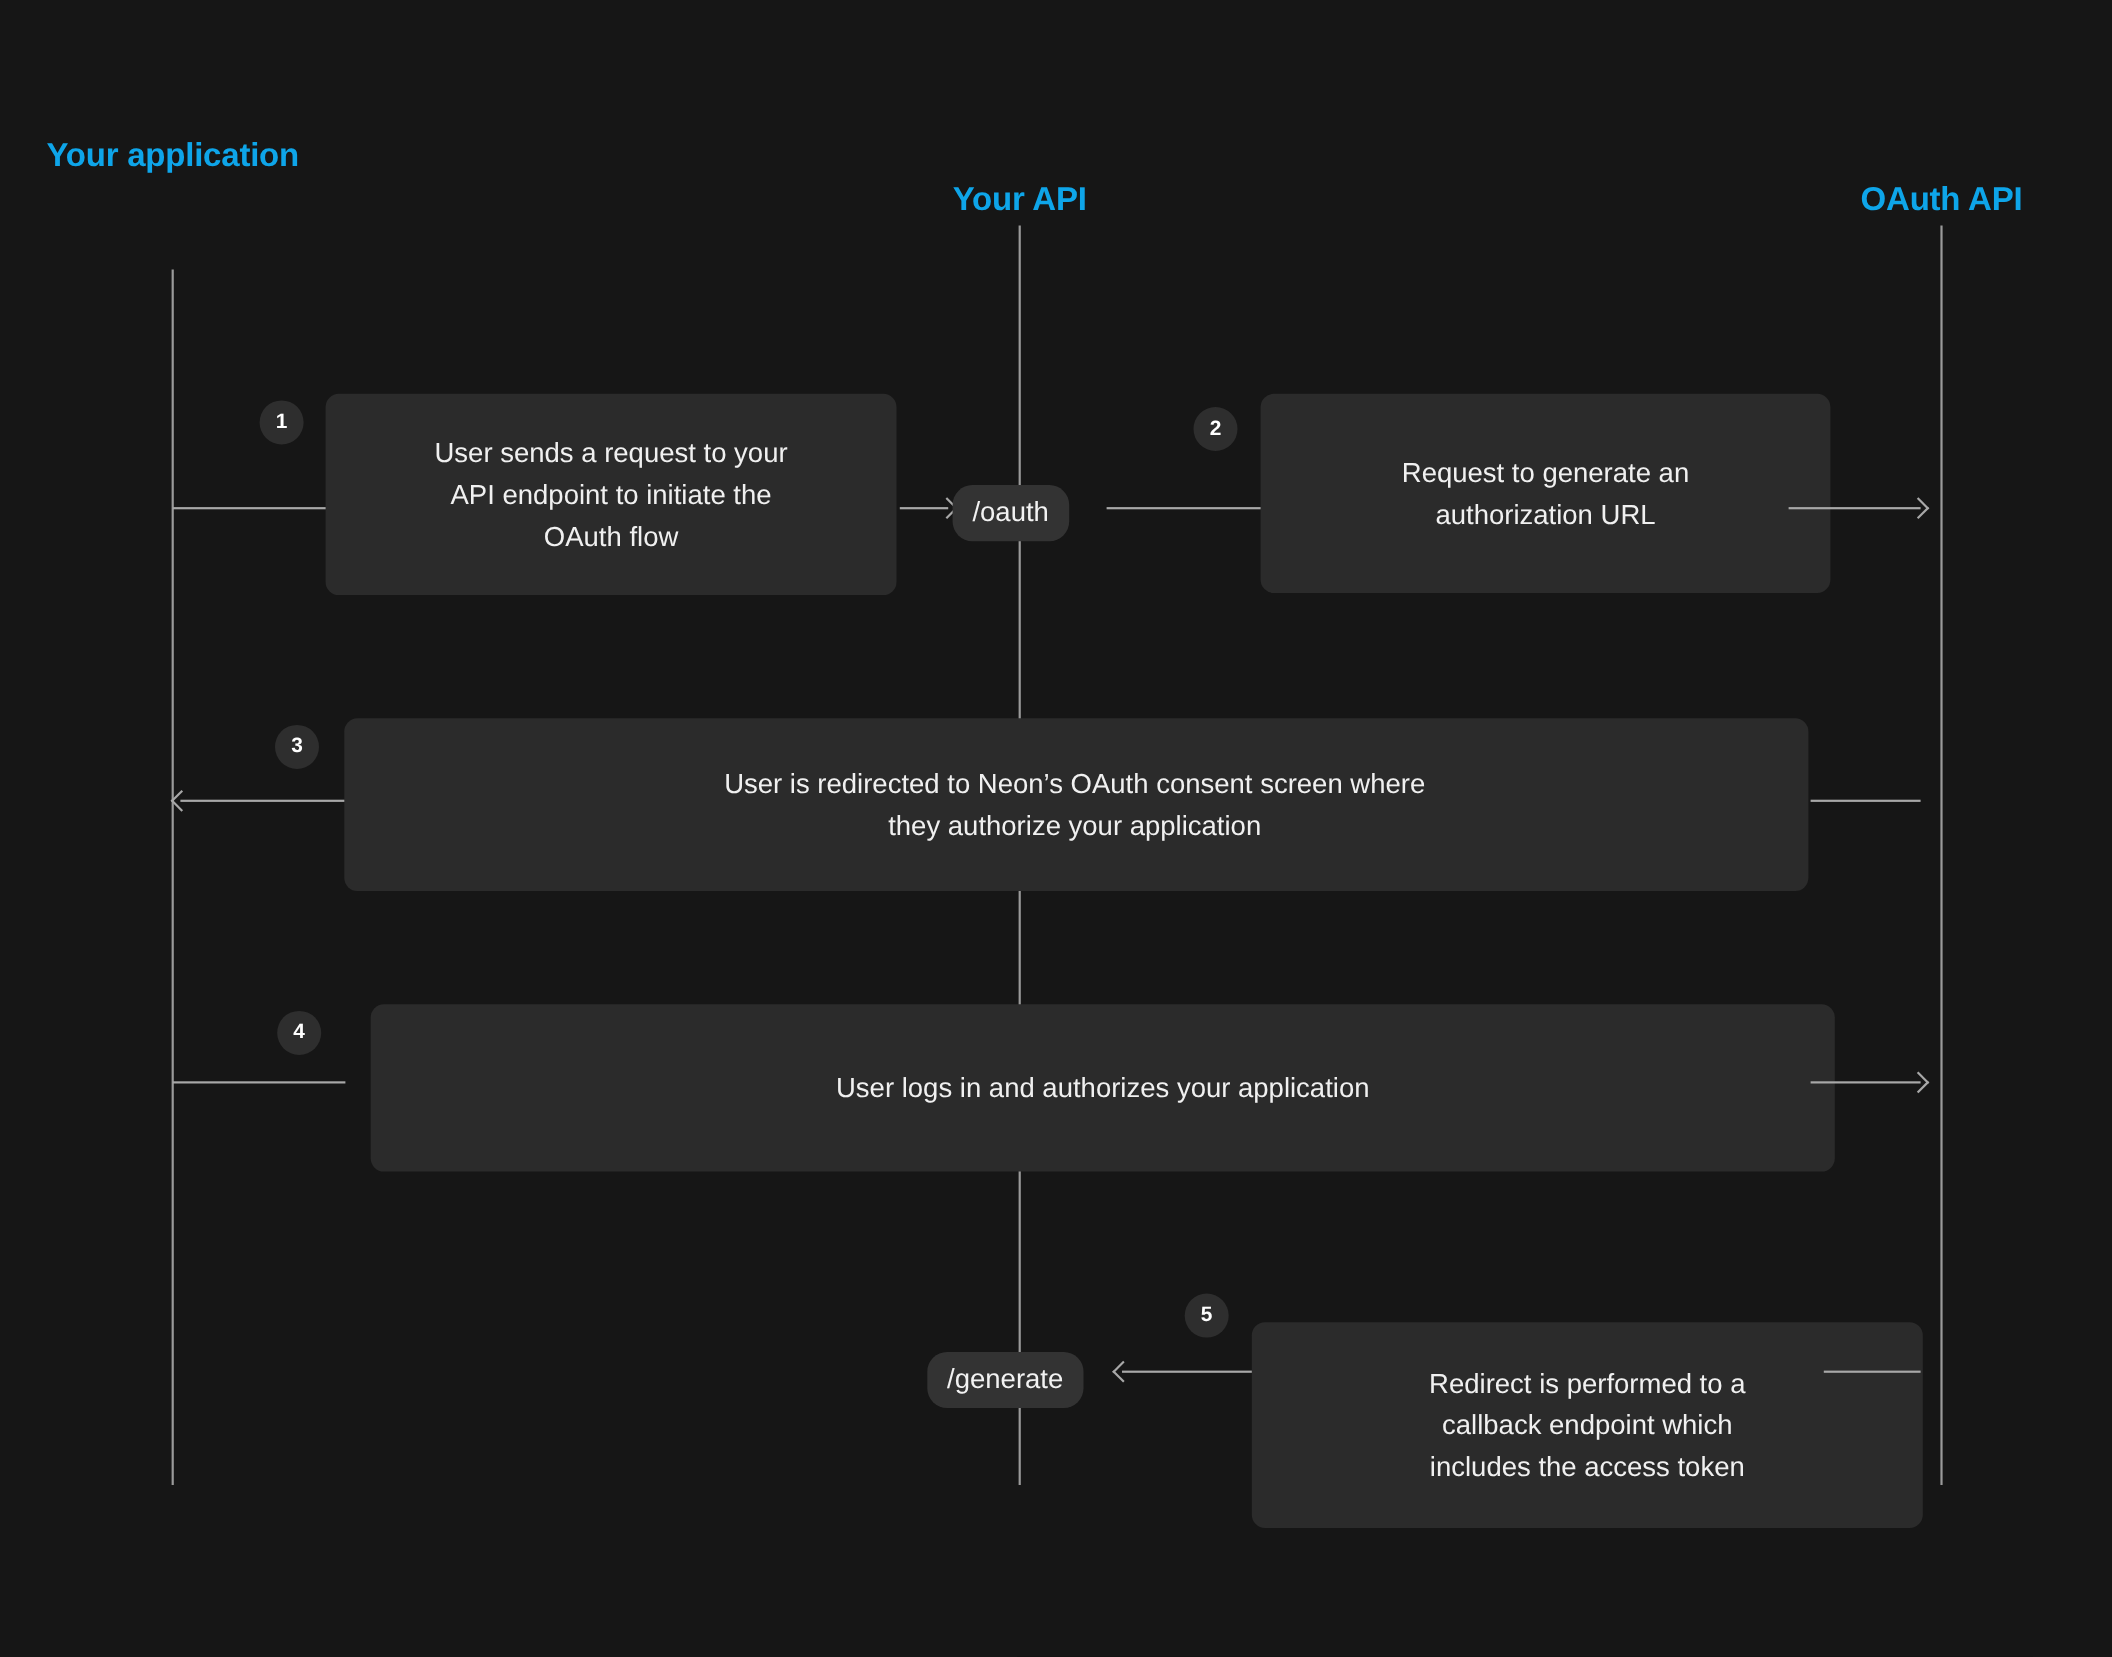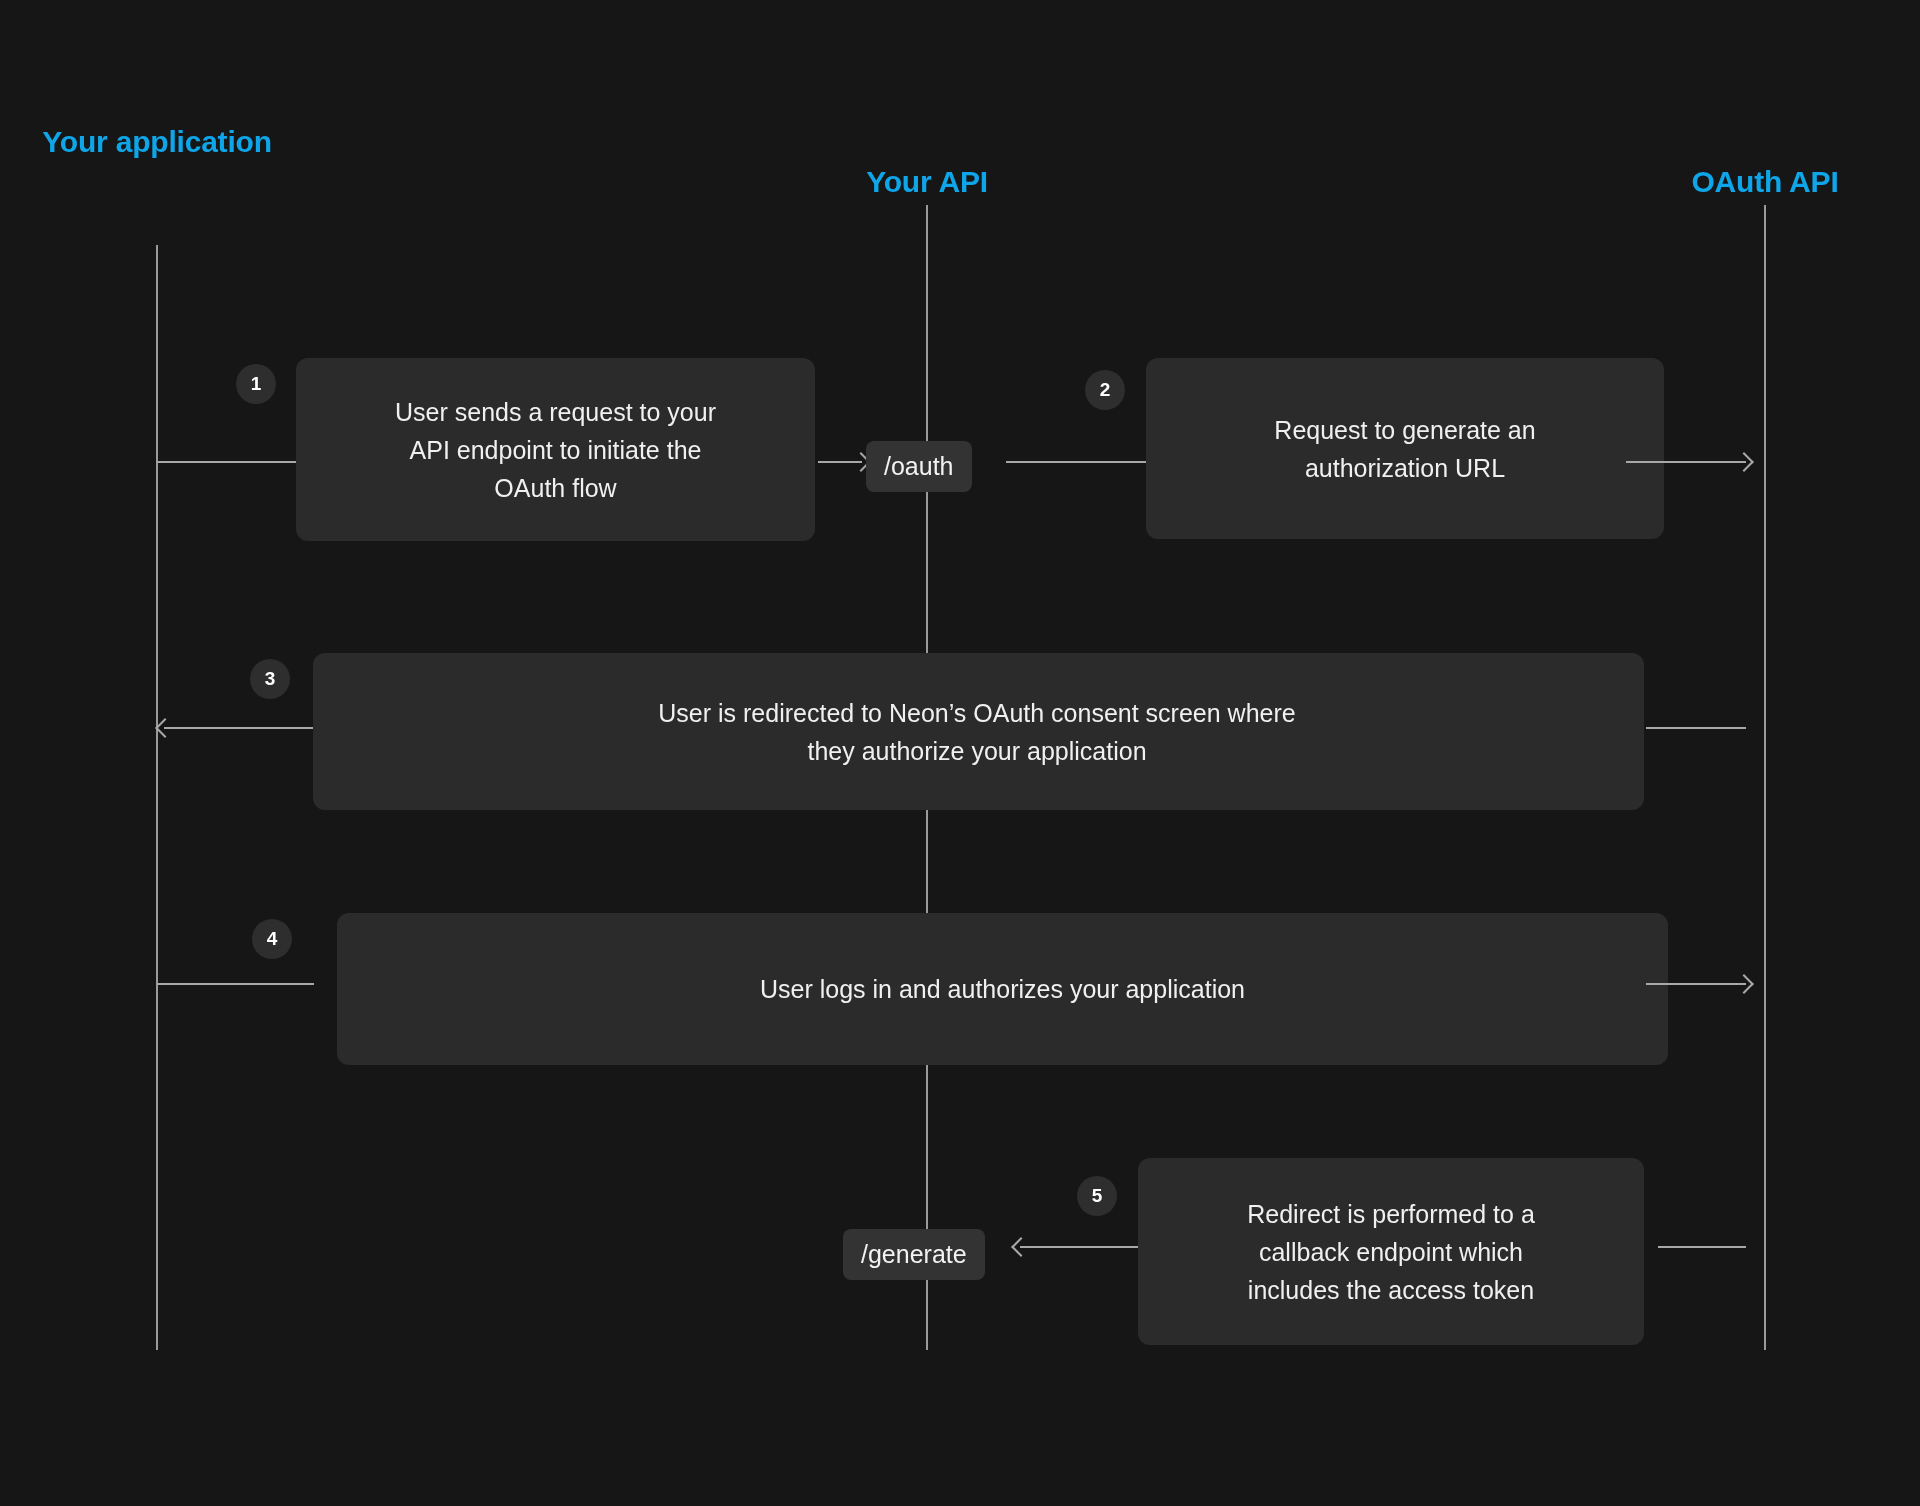--- a/index.html
+++ b/index.html
@@ -86,21 +86,21 @@
     display: flex;
     align-items: center;
     justify-content: center;
     z-index: 5;
   }
 
   
   .pill {
     position: absolute;
     background: #333333;
-    border-radius: 8px;
+    border-radius: 18px;
     color: #f2f2f2;
     font-size: 25px;
     padding: 11px 18px;
     white-space: nowrap;
     z-index: 6;
   }
 </style>
 </head>
 <body>
 
@@ -149,21 +149,21 @@
   <div class="step-box" style="left:313px; top:913px; width:1331px; height:152px;margin-left:24px;">
     <span class="txt">User logs in and authorizes your application</span>
   </div>
   <div class="conn" style="left:1646px; top:983px; width:100px;"></div>
   <div class="arrow-head right" style="left:1737px; top:977px;"></div>
   <div class="badge" style="left:252px; top:919px;">4</div>
 
   <div class="pill" style="left:843px; top:1229px;">/generate</div>
   <div class="arrow-head left" style="left:1014px; top:1240px;"></div>
   <div class="conn" style="left:1020px; top:1246px; width:120px;"></div>
-  <div class="step-box" style="left:1138px; top:1158px; width:506px; height:187px;">
+  <div class="step-box" style="left:1138px; top:1202px; width:610px; height:187px;">
     <span class="txt">Redirect is performed to a
 callback endpoint which
 includes the access token</span>
   </div>
   <div class="conn" style="left:1658px; top:1246px; width:88px;"></div>
   <div class="badge" style="left:1077px; top:1176px;">5</div>
 
 </div>
 
 </body></html>

